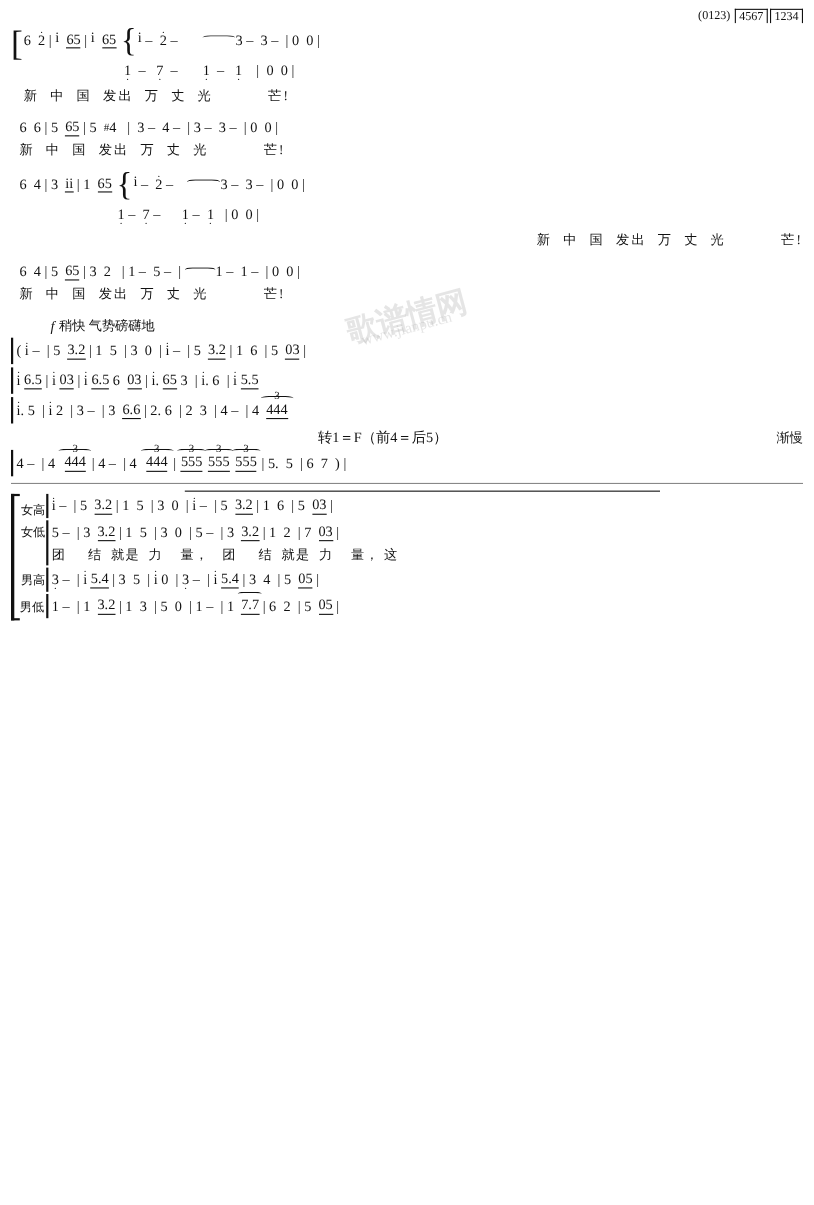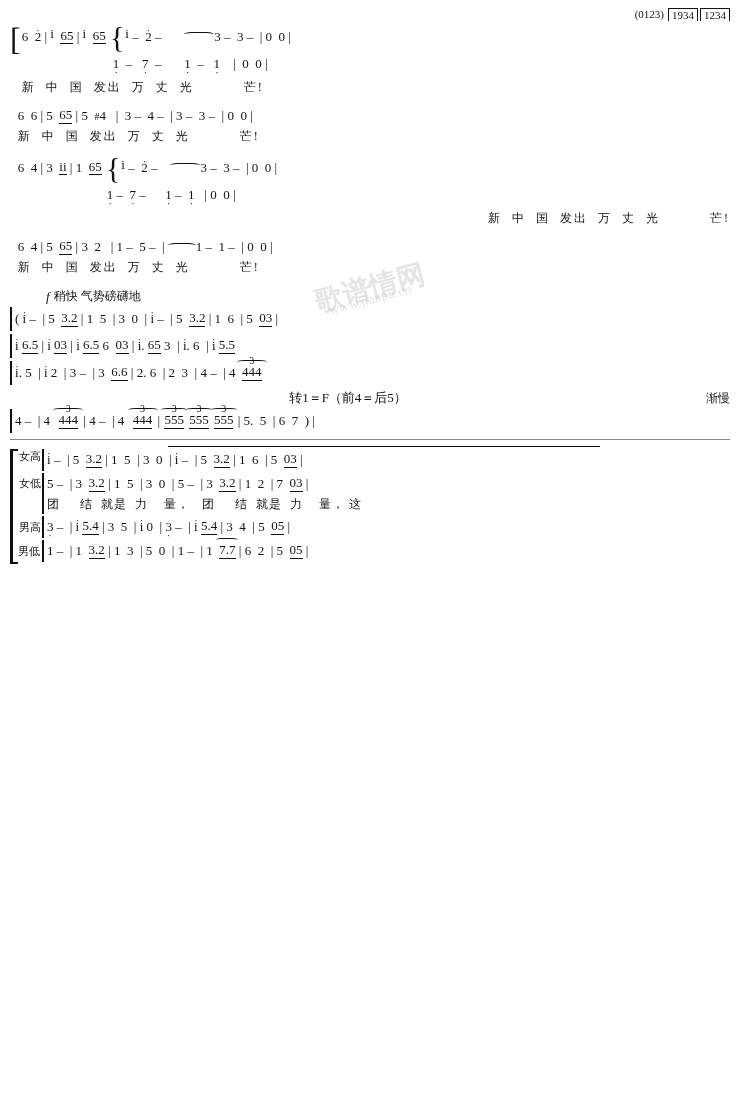--- a/index.html
+++ b/index.html
@@ -96,21 +96,21 @@
 </head>
 <body>
 
 <div class="page">
 
   <div class="watermark">歌谱情网</div>
   <div class="watermark2">www.jianpu.cn</div>
 
   <div style="display:flex; justify-content:flex-end; margin-bottom:2px; position:relative;">
     <span style="font-size:11px; margin-right:4px;">(<span>0123</span>)</span>
-    <span class="top-num-box" style="border-top:1.5px solid #111;border-left:1.5px solid #111;border-right:1.5px solid #111;padding:0 3px;font-size:11px;">1934</span>
+    <span class="top-num-box" style="border-top:1.5px solid #111;border-left:1.5px solid #111;border-right:1.5px solid #111;padding:0 3px;font-size:11px;">4567</span>
     <span class="top-num-box" style="border-top:1.5px solid #111;border-left:1.5px solid #111;border-right:1.5px solid #111;padding:0 3px;font-size:11px; margin-left:2px;">1234</span>
   </div>
 
   <div class="music-line">
     <div style="display:flex; align-items:flex-start;">
       <span style="font-size:32px; line-height:1; margin-right:1px;">[</span>
       <div style="flex:1;">
 
         <div style="display:flex; align-items:center; min-height:22px; border-bottom: none; padding: 1px 0; font-size:13px; position:relative;">
           6&nbsp;&nbsp;
@@ -475,21 +475,21 @@
 
   <div style="border-top:1px solid #888; margin:6px 0;"></div>
 
   <div style="border-top:1.5px solid #111; width:60%; margin-left:22%; margin-bottom:2px;"></div>
 
   <div style="display:flex; align-items:stretch; margin-bottom:4px;">
 
     <div style="border-left:3px solid #111; border-top:2px solid #111; border-bottom:2px solid #111; width:8px; flex-shrink:0;"></div>
     <div style="flex:1;">
 
-      <div style="display:flex; align-items:flex-start; margin-bottom:2px;">
+      <div style="display:flex; align-items:flex-end; margin-bottom:2px;">
         <span style="font-size:11px; width:24px; flex-shrink:0; text-align:center;">女高</span>
         <div style="border-left:2px solid #111; padding-left:3px; flex:1; font-size:13px; display:flex; align-items:center; min-height:22px;">
           <span class="num-dot-above" style="display:inline-block;">i</span>
           &nbsp;–&nbsp;&nbsp;|&nbsp;5&nbsp;&nbsp;
           <span class="num-u">
               <span class="nums" style="display:flex;">
                 <span>3</span>
                 <span>.</span>
                 <span>2</span>
               </span>

